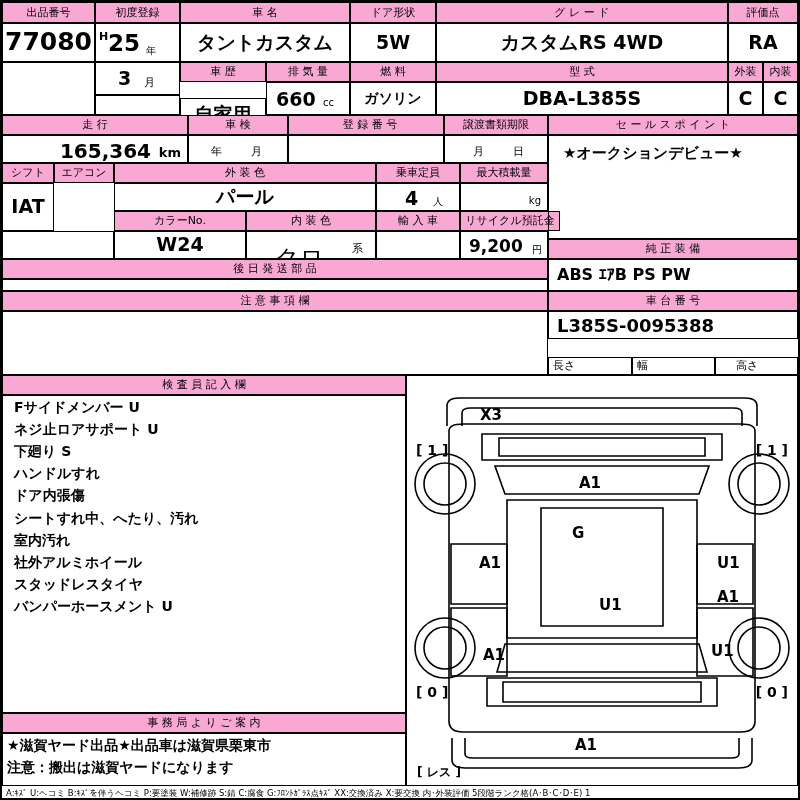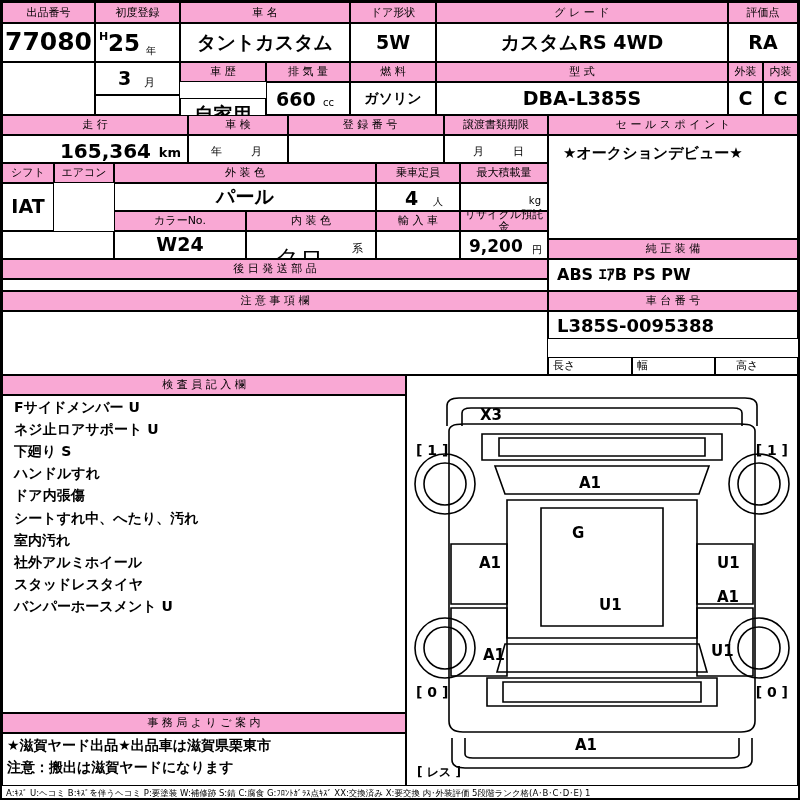--- a/index.html
+++ b/index.html
@@ -132,21 +132,21 @@
   </div>
   <div class="box" style="left:458px;top:181px;width:88px;height:28px;">
     <div style="position:absolute;right:6px;top:11px;font-size:10px;">kg</div>
   </div>
 
   <div class="box val mid" style="left:0;top:181px;width:52px;height:48px;">IAT</div>
 
   <div class="box lbl hdr" style="left:112px;top:209px;width:132px;height:20px;">カラーNo.</div>
   <div class="box lbl hdr" style="left:244px;top:209px;width:130px;height:20px;">内 装 色</div>
   <div class="box lbl hdr" style="left:374px;top:209px;width:84px;height:20px;">輸 入 車</div>
-  <div class="box lbl hdr" style="left:458px;top:209px;width:88px;height:20px;">リサイクル預託金</div>
+  <div class="box lbl hdr" style="left:458px;top:209px;width:100px;height:20px;text-align:right;">リサイクル預託金</div>
 
   <div class="box val mid" style="left:112px;top:229px;width:132px;height:28px;">W24</div>
   <div class="box" style="left:244px;top:229px;width:130px;height:28px;">
     <div style="position:absolute;left:28px;top:10px;font-size:24px;font-weight:normal;">クロ</div>
     <div style="position:absolute;right:12px;top:9px;font-size:11px;">系</div>
   </div>
   <div class="box val sm" style="left:374px;top:229px;width:84px;height:28px;"></div>
   <div class="box" style="left:458px;top:229px;width:88px;height:28px;">
     <div style="position:absolute;left:8px;top:4px;font-size:17px;font-weight:bold;">9,200</div>
     <div style="position:absolute;right:5px;top:11px;font-size:10px;">円</div>

